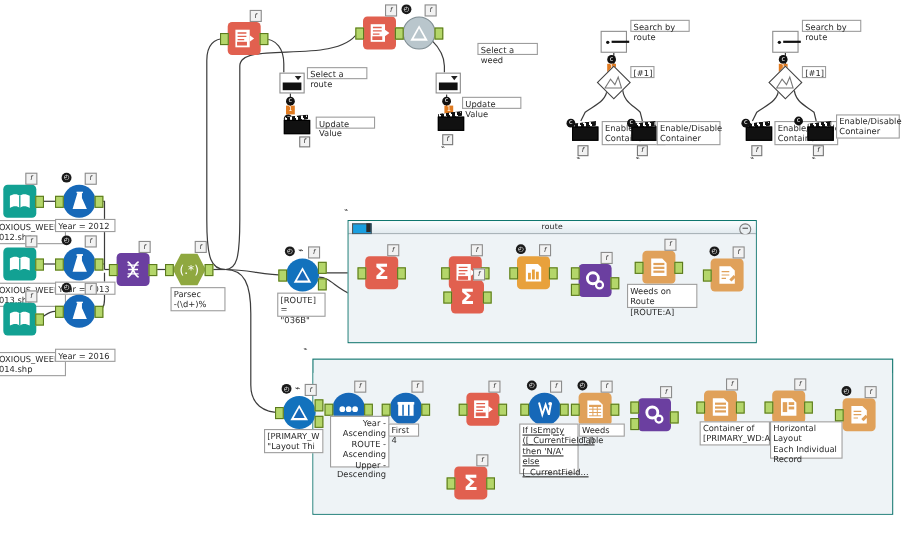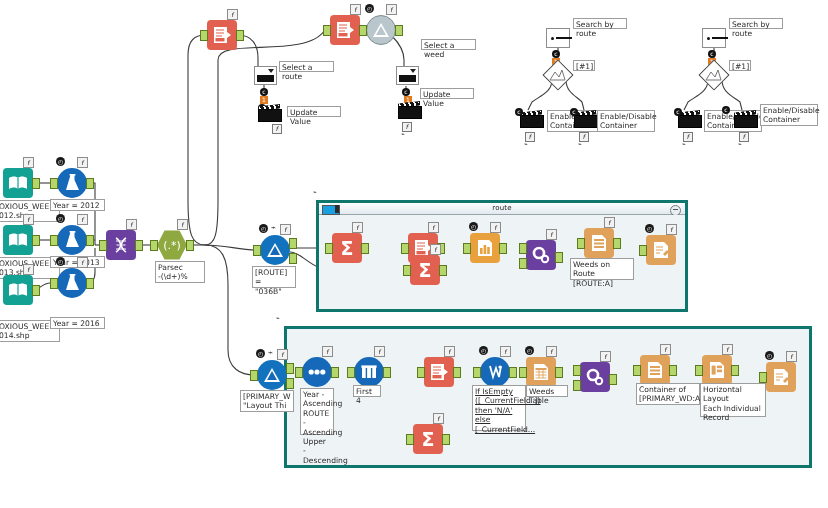--- a/index.html
+++ b/index.html
@@ -64,21 +64,21 @@
     line-height:9.4px;
     padding:1px 2px;
     box-sizing:border-box;
     white-space:pre-line;
     font-family:"DejaVu Sans","Liberation Sans",sans-serif;
   }
 
   
   .container{
     position:absolute;
-    border:3px solid #0f766e;
+    border:1px solid #0f766e;
     background:#eef3f6;
     box-sizing:border-box;
   }
   .container .chead{
     position:absolute;left:0;top:0;right:0;height:12px;
     background:linear-gradient(#fbfdfe,#e2eaef);
     border-bottom:1px solid #9aa5ab;
     box-sizing:border-box;
   }
   .container .ctitle{
@@ -440,21 +440,21 @@
       <svg width="18" height="8" viewBox="0 0 18 8">
           <circle cx="3.2" cy="4" r="2.6" fill="#fff"></circle>
           <circle cx="9" cy="4" r="2.6" fill="#fff"></circle>
           <circle cx="14.8" cy="4" r="2.6" fill="#fff"></circle>
         </svg>
     </div>
     <span class="badge fx">f</span>
     <span class="plug in" style="top:10px;"></span>
     <span class="plug out" style="top:10px;"></span>
   </div>
-  <div class="note" style="left:300px;top:388px;width:34px;height:47px;">Year - Ascending
+  <div class="note" style="left:300px;top:378px;width:54px;height:47px;text-align:right;">Year - Ascending
 ROUTE -
 Ascending
 Upper -
 Descending</div>
 
   <div class="tool c-blue round" style="left:354px;top:357px;">
     <div class="body">
       <svg width="18" height="16" viewBox="0 0 18 16">
           <rect x="2" y="3" width="14" height="11" fill="#fff"></rect>
           <rect x="1.4" y="1.4" width="15.2" height="2.4" fill="#fff"></rect>
@@ -636,21 +636,21 @@
     <span class="badge fx">f</span>
     <span class="badge clock">◴</span>
     <span class="plug in" style="top:10px;"></span>
     <span class="plug out" style="top:10px;"></span>
   </div>
 
   <div class="ddl" style="left:396px;top:66px;width:23px;height:19px;">
     <span class="arrow"></span>
     <span class="bar"></span>
   </div>
-  <div class="note" style="left:421px;top:39px;width:55px;height:11px;">Select a weed</div>
+  <div class="note" style="left:434px;top:39px;width:55px;height:11px;">Select a weed</div>
   <span class="micro blk" style="left:402px;top:88px;">c</span>
   <span class="micro orange" style="left:404px;top:96px;">1</span>
 
   <div class="clapper" style="left:398px;top:101px;">
     <div class="top">
         <div class="stripes"></div>
       </div>
     <div class="base"></div>
   </div>
   <div class="note" style="left:420px;top:88px;width:54px;height:11px;">Update Value</div>

